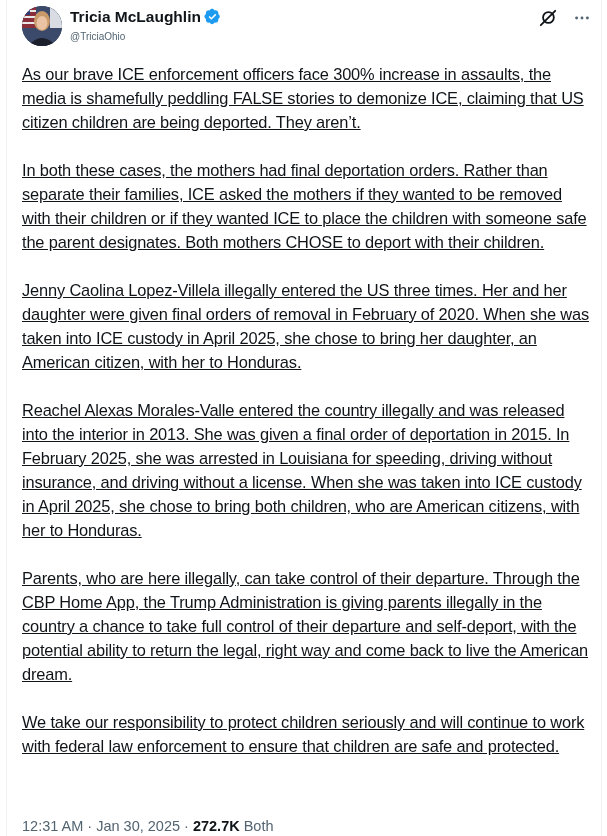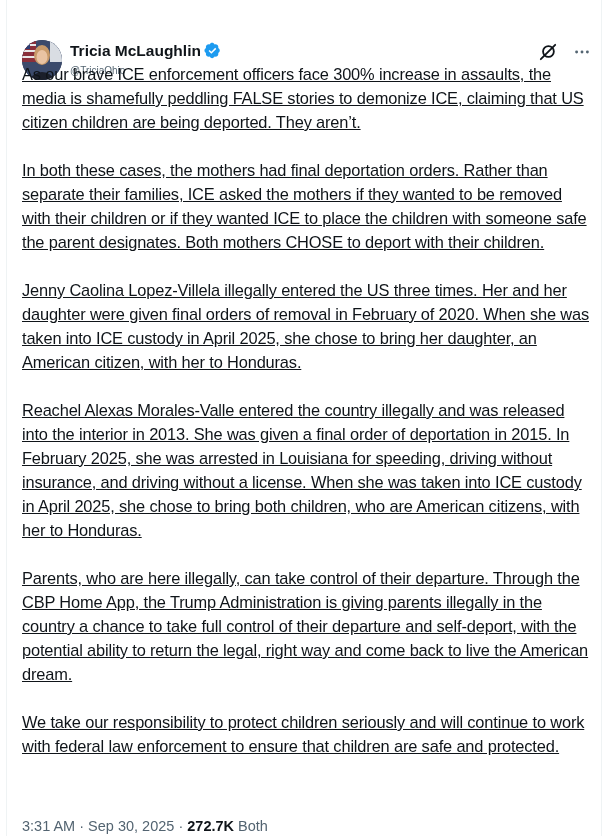--- a/index.html
+++ b/index.html
@@ -1,20 +1,20 @@
 <!DOCTYPE html>
 <html><head>
 <meta charset="utf-8">
 <style>
   html, body { margin: 0; padding: 0; background: #ffffff; }
   body { width: 607px; height: 836px; overflow: hidden; position: relative;
          font-family: "Liberation Sans", "DejaVu Sans", sans-serif; color: #0f1419; }
   .frame { position: absolute; left: 6px; top: 0; width: 594px; height: 836px;
            border-left: 1px solid #eff3f4; border-right: 1px solid #eff3f4; }
-  .header { position: absolute; left: 22px; top: 6px; height: 42px; width: 570px; margin-top: 34px; }
+  .header { position: absolute; left: 22px; top: 6px; height: 42px; width: 570px; }
   .avatar { position: absolute; left: 0; top: 0; width: 40px; height: 40px; border-radius: 50%;
             overflow: hidden; background: #2a3550; }
   .names { position: absolute; left: 48px; top: 1px; }
   .display-name { display: flex; align-items: center; font-weight: bold; font-size: 15.5px; line-height: 19px; color: #0f1419; }
   .verified { width: 17px; height: 17px; margin-left: 3px; }
   .handle { font-size: 10px; color: #536471; line-height: 20px; margin-top: 1px; }
   .actions { position: absolute; right: 0; top: 2px; display: flex; align-items: center; gap: 14px; }
   .icon-btn { width: 20px; height: 20px; display: flex; align-items: center; justify-content: center; cursor: pointer; }
   .body { position: absolute; left: 22px; top: 62px; width: 570px; font-size: 16.4px; line-height: 24px;
           color: #0f1419; letter-spacing: -0.15px; }
@@ -72,14 +72,14 @@
 <div class="body">
   <p>As our brave ICE enforcement officers face 300% increase in assaults, the media is shamefully peddling FALSE stories to demonize ICE, claiming that US citizen children are being deported. They aren’t.</p>
   <p>In both these cases, the mothers had final deportation orders. Rather than separate their families, ICE asked the mothers if they wanted to be removed with their children or if they wanted ICE to place the children with someone safe the parent designates. Both mothers CHOSE to deport with their children.</p>
   <p>Jenny Caolina Lopez-Villela illegally entered the US three times. Her and her daughter were given final orders of removal in February of 2020. When she was taken into ICE custody in April 2025, she chose to bring her daughter, an American citizen, with her to Honduras.</p>
   <p>Reachel Alexas Morales-Valle entered the country illegally and was released into the interior in 2013. She was given a final order of deportation in 2015. In February 2025, she was arrested in Louisiana for speeding, driving without insurance, and driving without a license. When she was taken into ICE custody in April 2025, she chose to bring both children, who are American citizens, with her to Honduras.</p>
   <p>Parents, who are here illegally, can take control of their departure. Through the CBP Home App, the Trump Administration is giving parents illegally in the country a chance to take full control of their departure and self-deport, with the potential ability to return the legal, right way and come back to live the American dream.</p>
   <p>We take our responsibility to protect children seriously and will continue to work with federal law enforcement to ensure that children are safe and protected.</p>
 </div>
 
 <div class="meta">
-  <span>3:31 AM</span><span> · </span><span>Sep 30, 2025</span><span> · </span><span class="views-count">272.7K</span> <span>Both</span>
+  <span>12:31 AM</span><span> · </span><span>Jan 30, 2025</span><span> · </span><span class="views-count">272.7K</span> <span>Both</span>
 </div>
 
 </body></html>

